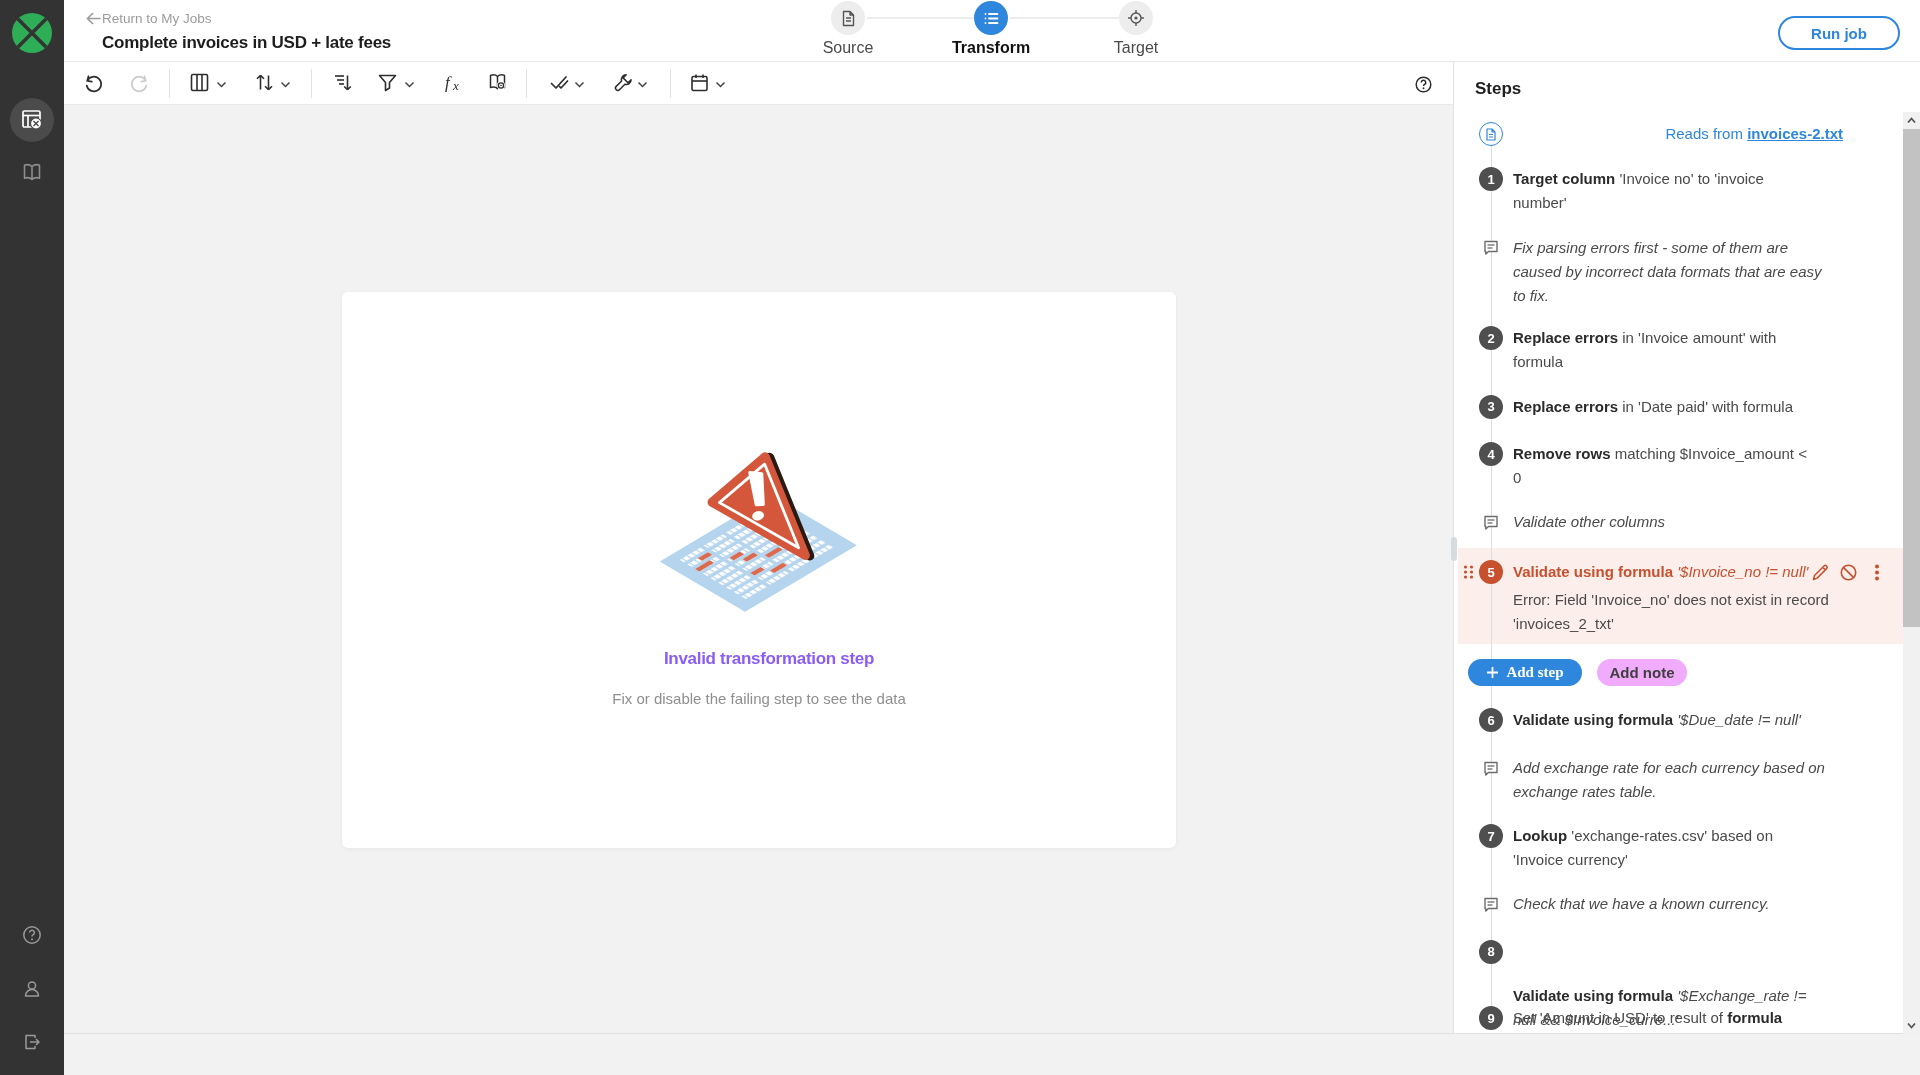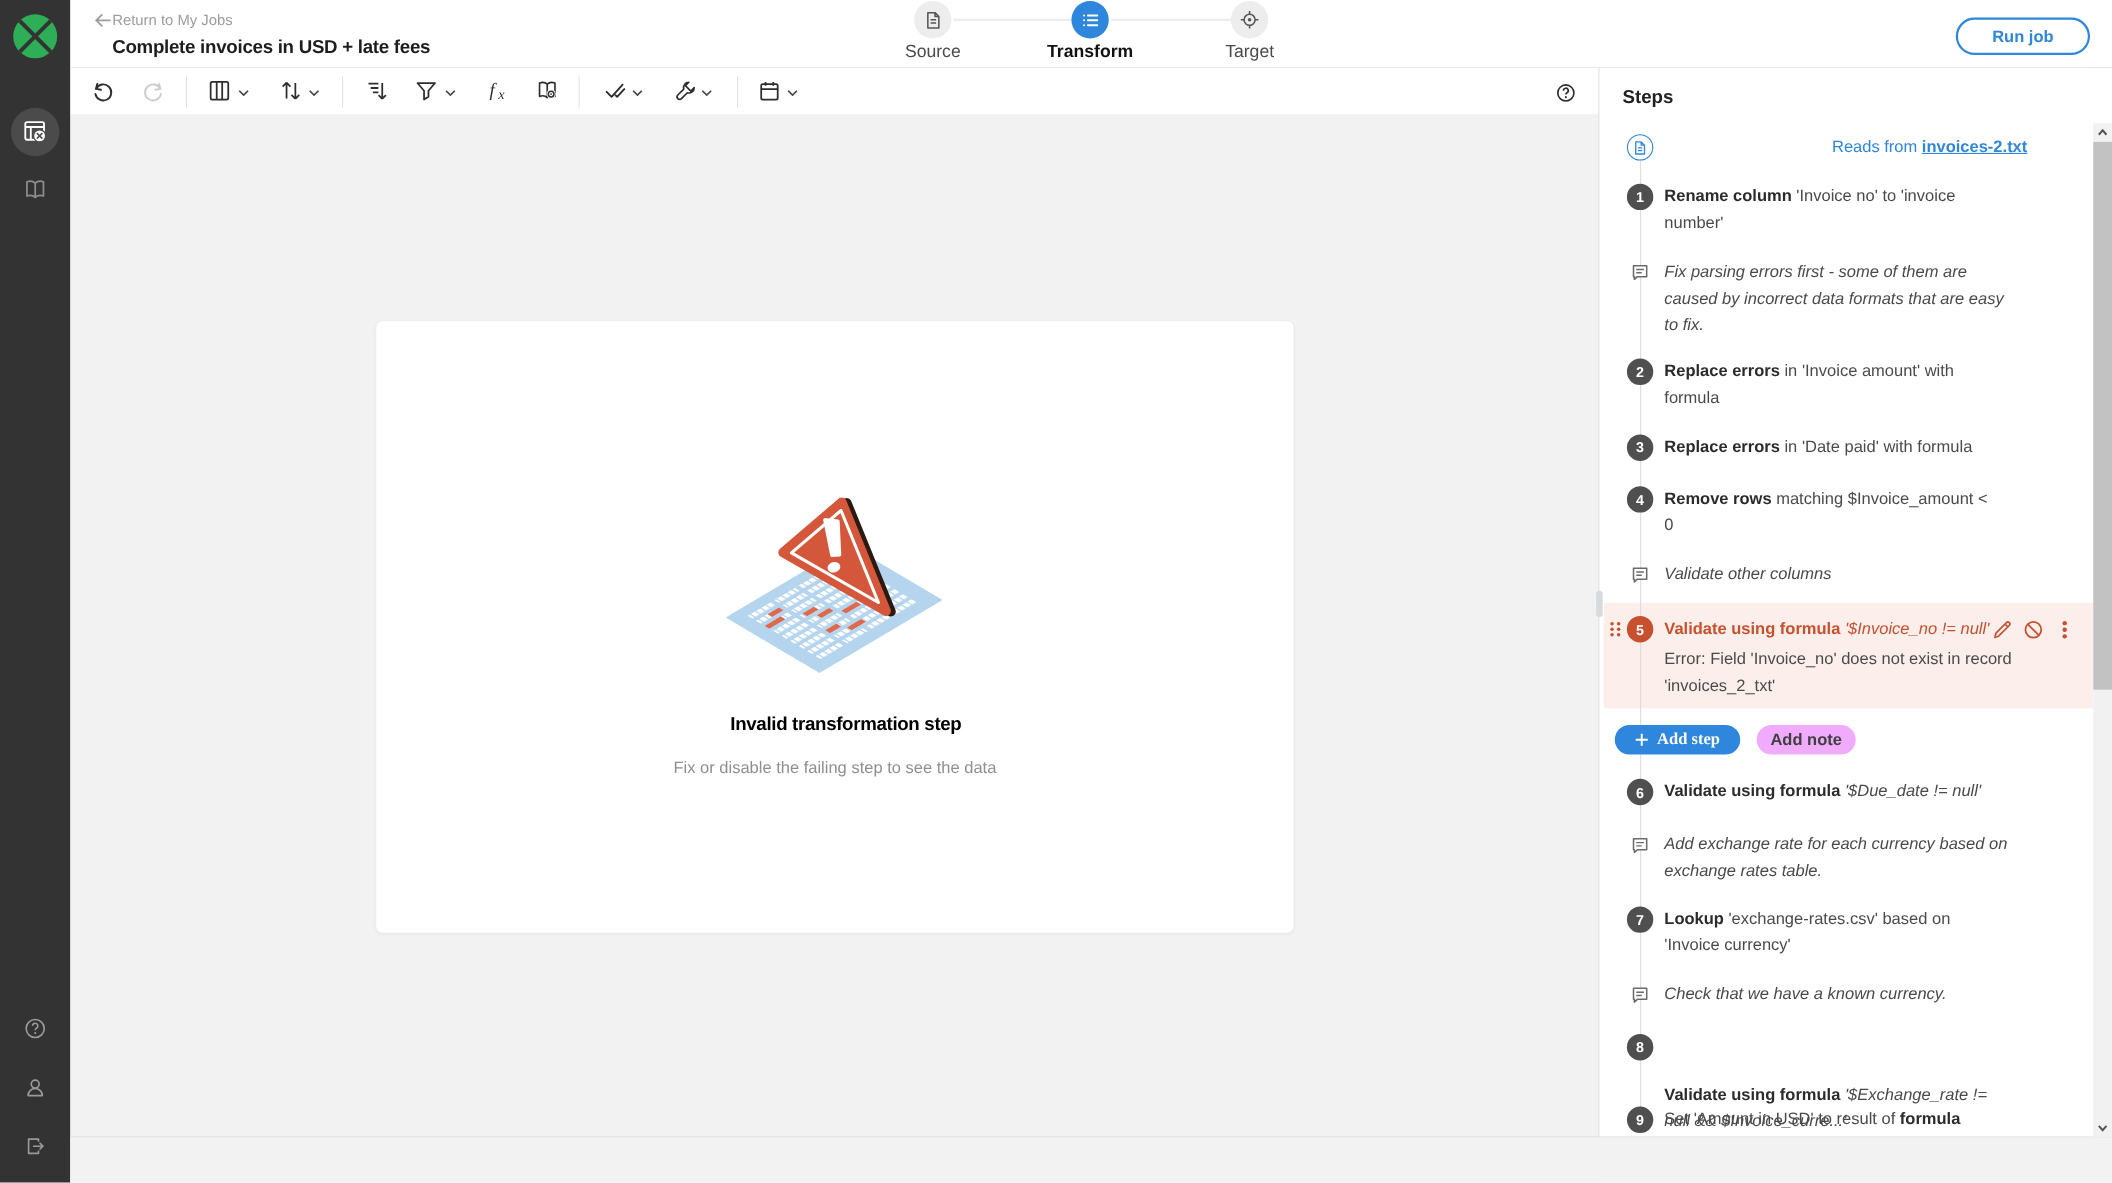--- a/index.html
+++ b/index.html
@@ -27,21 +27,21 @@
   #toolbar { left:64px; top:62px; width:1390px; height:43px; background:#fff;
     border-bottom:1px solid #e9e9e9; }
   .tbsep { top:7px; width:1px; height:29px; background:#e3e3e3; }
   .ticon { top:10px; }
 
   
   #main { left:64px; top:105px; width:1390px; height:970px; background:#f2f2f2; }
   #card { left:278px; top:187px; width:834px; height:556px; background:#fff;
     border-radius:6px; box-shadow:0 1px 4px rgba(0,0,0,0.05); }
   #card h2 { position:absolute; left:0; top:357px; width:834px; text-align:center;
-    font-size:17px; letter-spacing:-0.3px; color:#000000;padding-left:20px; }
+    font-size:17px; letter-spacing:-0.3px; color:#8b5cf6;padding-left:20px; }
   #card .sub { position:absolute; left:0; top:398px; width:834px; text-align:center;
     font-size:15px; color:#8f8f8f; }
 
   
   #bottomstrip { left:64px; top:1033px; width:1856px; height:42px; background:#f2f2f2;
     border-top:1px solid #e0e0e0; }
 
   
   #pdivider { left:1453px; top:62px; width:1px; height:971px; background:#e2e2e2; }
   #ptab { left:1451px; top:537px; width:6px; height:24px; background:#d8dbde; border-radius:3px; }
@@ -317,21 +317,21 @@
   <div class="abs" id="errrow"></div>
   <div class="abs" id="vline"></div>
 
   <div class="abs" style="left:25px; top:60px; width:24px; height:24px; border-radius:50%; background:#fff; border:1.6px solid #2e86dd;"></div>
   <svg class="abs" style="left:31px; top:66px;" width="12" height="13" viewBox="0 0 12 13">
     <path d="M2 1 H7 L10 4 V12 H2 Z M7 1 V4 H10 M4 6.5 H8 M4 9 H8" fill="none" stroke="#2e86dd" stroke-width="1.2" stroke-linejoin="round"></path>
   </svg>
   <div class="stext" style="top:60px; color:#2e86dd;text-align:right;">Reads from <b style="color:#2e86dd; text-decoration:underline;">invoices-2.txt</b></div>
 
   <div class="stepnum" style="top:105px;">1</div>
-  <div class="stext" style="top:105px;"><b>Rename column</b> 'Invoice no' to 'invoice<br>number'</div>
+  <div class="stext" style="top:105px;"><b>Target column</b> 'Invoice no' to 'invoice<br>number'</div>
 
   <svg class="noteicon" style="top:178px;" width="16" height="15" viewBox="0 0 16 15">
     <path d="M2 1.5 H14 V11.5 H5.5 L2.8 14 V11.5 H2 Z" fill="#fff" stroke="#6b6b6b" stroke-width="1.4" stroke-linejoin="round"></path>
     <line x1="4.5" y1="5" x2="11.5" y2="5" stroke="#6b6b6b" stroke-width="1.3"></line>
     <line x1="4.5" y1="8" x2="9.5" y2="8" stroke="#6b6b6b" stroke-width="1.3"></line>
   </svg>
   <div class="notetext" style="top:173.5px;">Fix parsing errors first - some of them are<br>caused by incorrect data formats that are easy<br>to fix.</div>
 
   <div class="stepnum" style="top:264px;">2</div>
   <div class="stext" style="top:264px;"><b>Replace errors</b> in 'Invoice amount' with<br>formula</div>

